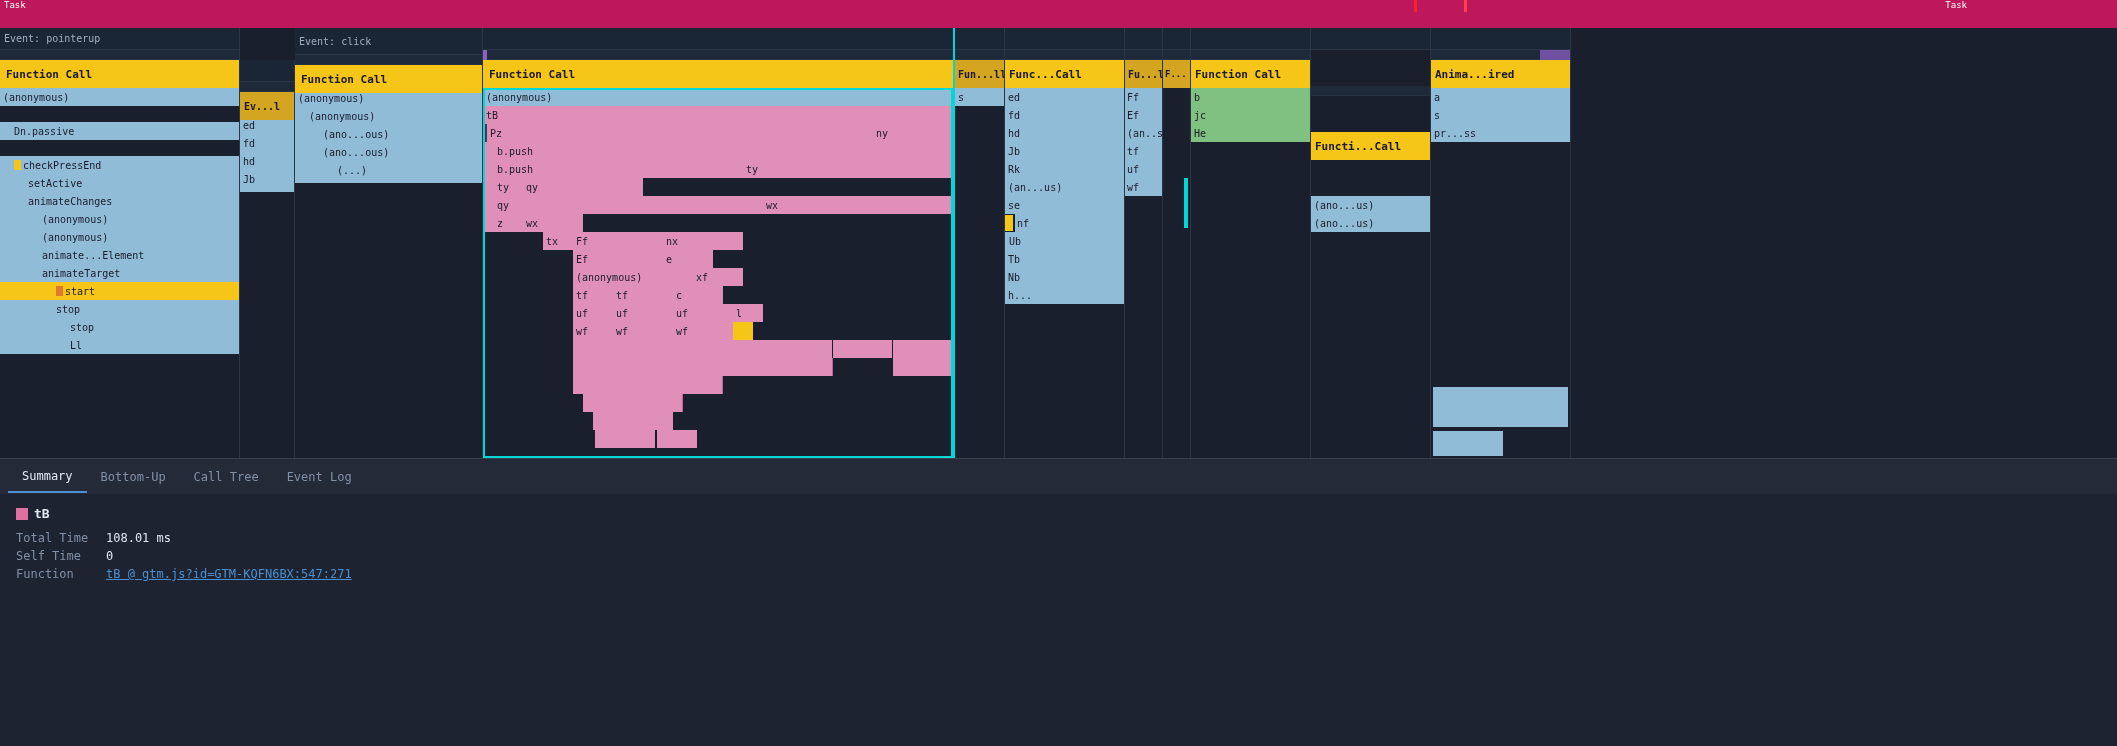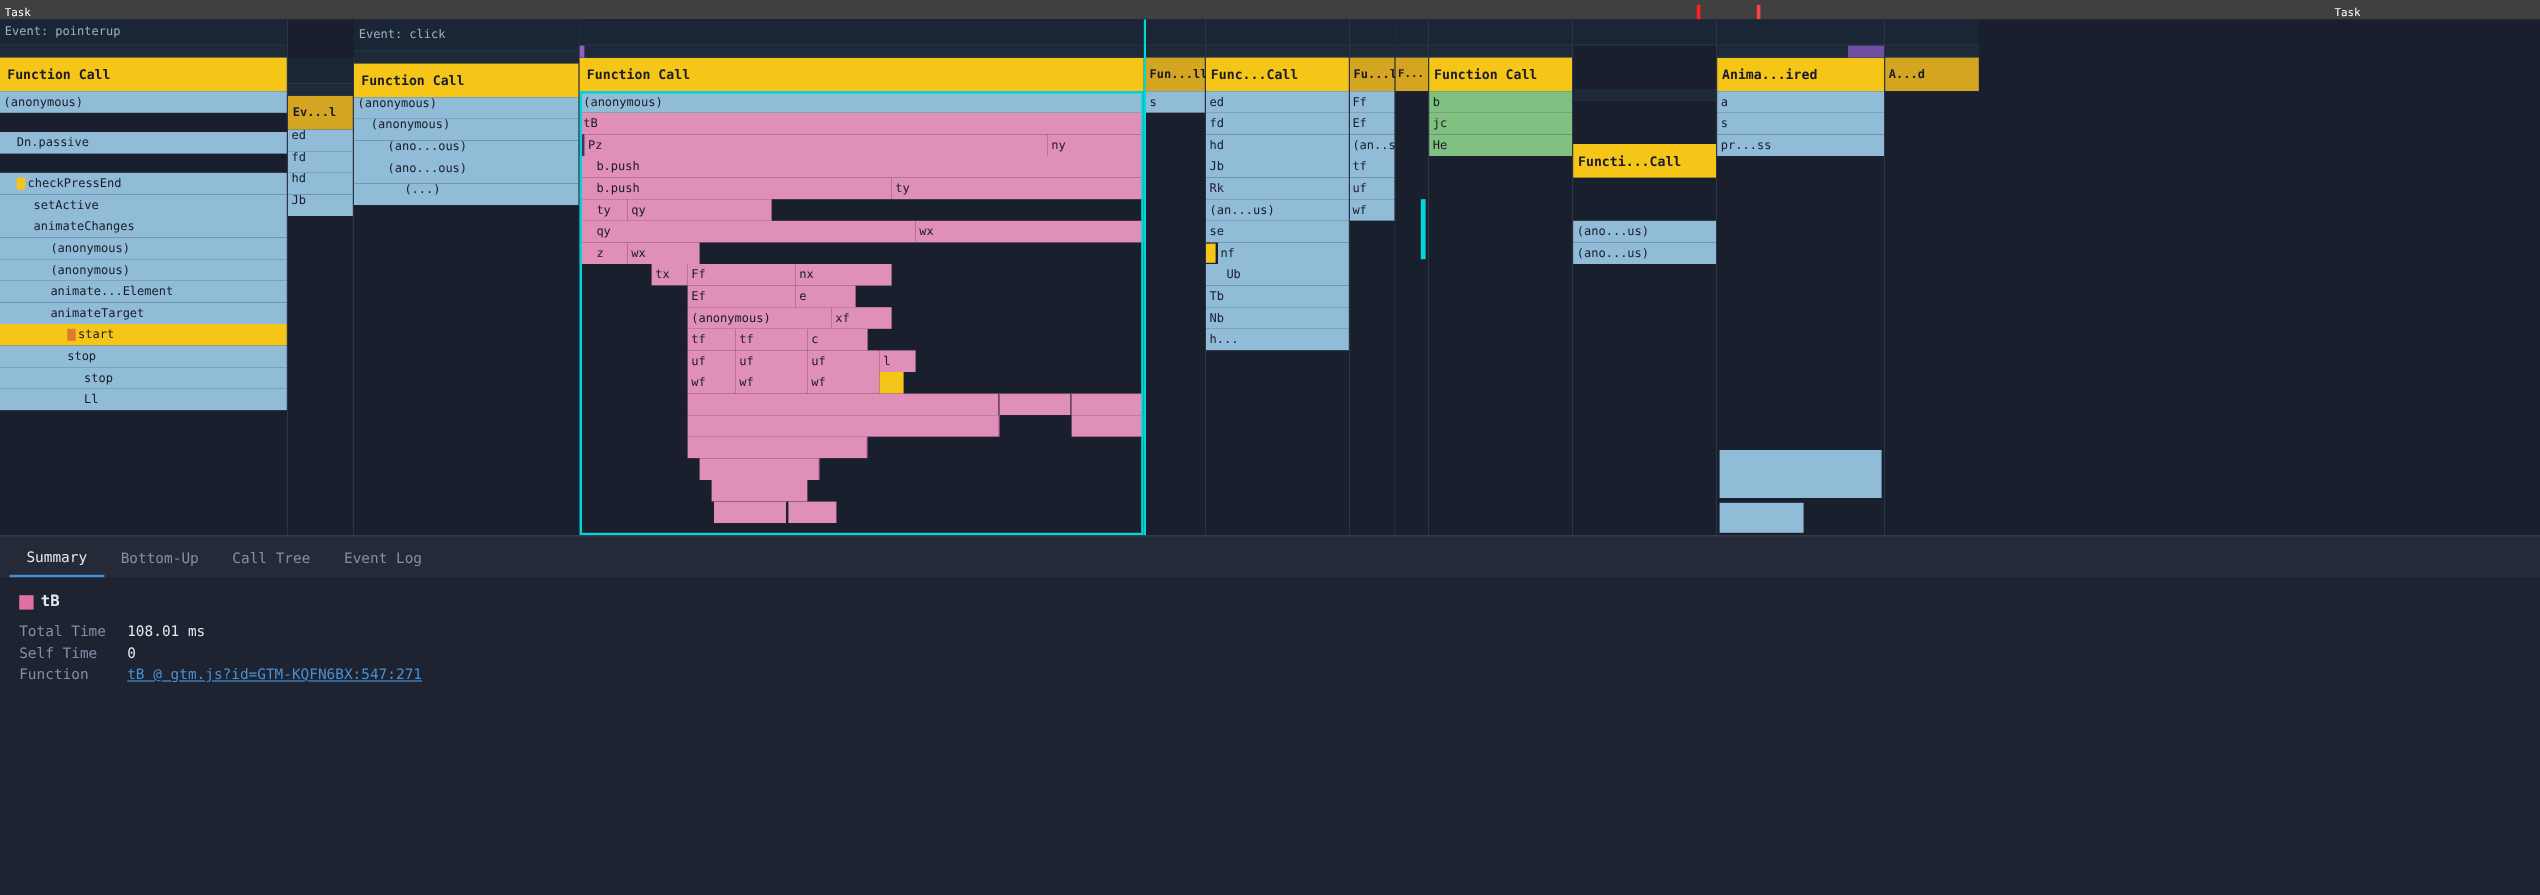--- a/index.html
+++ b/index.html
@@ -12,21 +12,21 @@
     .indent-2 { padding-left: 28px !important; }
     .indent-3 { padding-left: 42px !important; }
     .indent-4 { padding-left: 56px !important; }
     .indent-5 { padding-left: 70px !important; }
   </style>
 </head>
 <body>
 
 <div style="width:2117px;height:746px;display:flex;flex-direction:column;overflow:hidden;">
 
-  <div style="height:16px;background:#404040;display:flex;align-items:flex-end;position:relative;">
+  <div style="height:28px;background:#be185d;display:flex;align-items:flex-start;position:relative;">
     <span style="color:#fff;font-size:9px;padding-left:4px;">Task</span>
     <span style="color:#fff;font-size:9px;position:absolute;right:150px;">Task</span>
     <div style="position:absolute;right:700px;width:3px;height:12px;background:#ff2020;"></div>
     <div style="position:absolute;right:650px;width:3px;height:12px;background:#ff4040;"></div>
   </div>
 
   <div style="height:430px;display:flex;flex-direction:row;overflow:hidden;background:#1a1f2e;flex-shrink:0;">
 
     <div style="width:240px;flex-shrink:0;border-right:1px solid #2a3545;display:flex;flex-direction:column;">
       <div style="height:22px;background:#1a2535;border-bottom:1px solid #2a3545;display:flex;align-items:center;padding:0 4px;font-size:10px;color:#a0b0c0;">Event: pointerup</div>
@@ -216,21 +216,21 @@
         <div style="height:18px;background:#90bcd8;color:#1a1a2a;font-size:10px;padding:0 3px;display:flex;align-items:center;">fd</div>
         <div style="height:18px;background:#90bcd8;color:#1a1a2a;font-size:10px;padding:0 3px;display:flex;align-items:center;">hd</div>
         <div style="height:18px;background:#90bcd8;color:#1a1a2a;font-size:10px;padding:0 3px;display:flex;align-items:center;">Jb</div>
         <div style="height:18px;background:#90bcd8;color:#1a1a2a;font-size:10px;padding:0 3px;display:flex;align-items:center;">Rk</div>
         <div style="height:18px;background:#90bcd8;color:#1a1a2a;font-size:10px;padding:0 3px;display:flex;align-items:center;">(an...us)</div>
         <div style="height:18px;background:#90bcd8;color:#1a1a2a;font-size:10px;padding:0 3px;display:flex;align-items:center;">se</div>
         <div style="height:18px;display:flex;align-items:center;">
           <div style="width:8px;height:16px;background:#f5c518;margin-right:2px;flex-shrink:0;"></div>
           <div style="background:#90bcd8;color:#1a1a2a;font-size:10px;padding:0 2px;flex:1;height:100%;display:flex;align-items:center;">nf</div>
         </div>
-        <div style="height:18px;background:#90bcd8;color:#1a1a2a;font-size:10px;padding:0 17px;display:flex;align-items:center;">Ub</div>
+        <div style="height:18px;background:#90bcd8;color:#1a1a2a;font-size:10px;padding:0 4px;display:flex;align-items:center;">Ub</div>
         <div style="height:18px;background:#90bcd8;color:#1a1a2a;font-size:10px;padding:0 3px;display:flex;align-items:center;">Tb</div>
         <div style="height:18px;background:#90bcd8;color:#1a1a2a;font-size:10px;padding:0 3px;display:flex;align-items:center;">Nb</div>
         <div style="height:18px;background:#90bcd8;color:#1a1a2a;font-size:10px;padding:0 3px;display:flex;align-items:center;">h...</div>
         <div style="flex:1;background:#1a1f2e;"></div>
       </div>
     </div>
 
     <div style="width:38px;flex-shrink:0;border-right:1px solid #2a3545;display:flex;flex-direction:column;">
       <div style="height:22px;background:#1a2535;border-bottom:1px solid #2a3545;"></div>
       <div style="height:10px;background:#1e2a3a;border-bottom:1px solid #253040;"></div>
@@ -288,26 +288,20 @@
         <div style="height:18px;background:#90bcd8;color:#1a1a2a;font-size:10px;padding:0 3px;display:flex;align-items:center;">a</div>
         <div style="height:18px;background:#90bcd8;color:#1a1a2a;font-size:10px;padding:0 3px;display:flex;align-items:center;">s</div>
         <div style="height:18px;background:#90bcd8;color:#1a1a2a;font-size:10px;padding:0 3px;display:flex;align-items:center;">pr...ss</div>
         <div style="flex:1;background:#1a1f2e;display:flex;flex-direction:column;justify-content:flex-end;">
           <div style="height:40px;background:#90bcd8;margin:2px;"></div>
           <div style="height:25px;background:#90bcd8;margin:2px;width:50%;"></div>
         </div>
       </div>
     </div>
 
-    <div style="width:78px;flex-shrink:0;display:flex;flex-direction:column;">
-      <div style="height:22px;background:#1a2535;border-bottom:1px solid #2a3545;"></div>
-      <div style="height:10px;background:#1e2a3a;border-bottom:1px solid #253040;"></div>
-      <div style="height:28px;background:#d4a520;display:flex;align-items:center;padding:0 3px;font-size:10px;font-weight:600;color:#1a1a2a;">A...d</div>
-      <div style="flex:1;background:#1a1f2e;"></div>
-    </div>
 
   </div>
 
   <div style="height:36px;background:#252a38;display:flex;align-items:center;border-top:1px solid #3a4050;padding:0 8px;flex-shrink:0;">
     <div style="padding:8px 14px;font-size:12px;color:#e0e8f0;border-bottom:2px solid #4a90d0;cursor:pointer;">Summary</div>
     <div style="padding:8px 14px;font-size:12px;color:#8090a8;cursor:pointer;">Bottom-Up</div>
     <div style="padding:8px 14px;font-size:12px;color:#8090a8;cursor:pointer;">Call Tree</div>
     <div style="padding:8px 14px;font-size:12px;color:#8090a8;cursor:pointer;">Event Log</div>
   </div>
 

